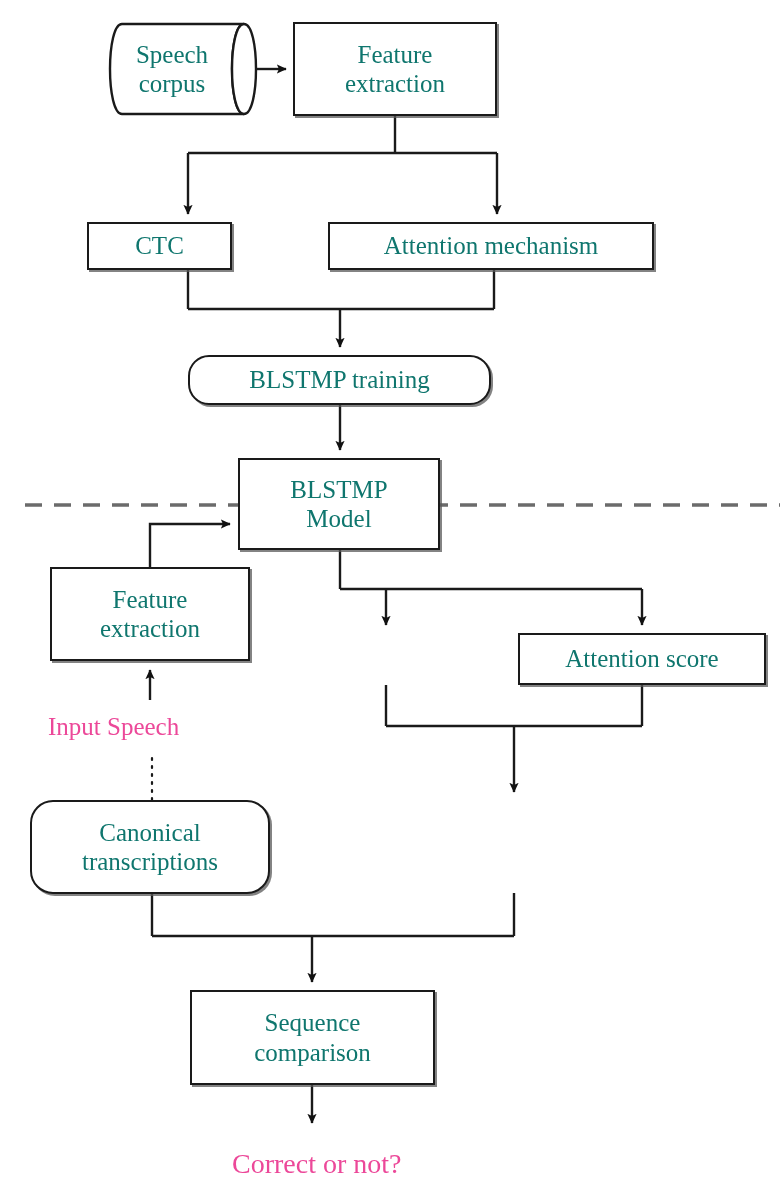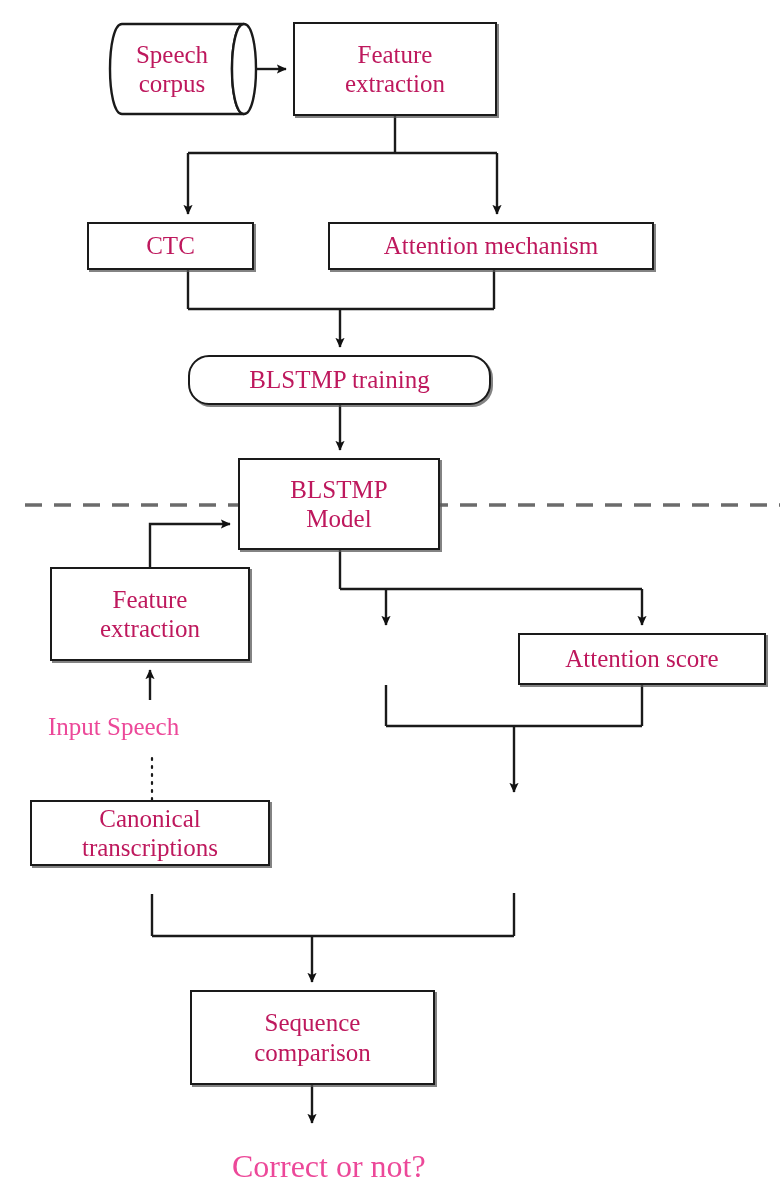--- a/index.html
+++ b/index.html
@@ -22,21 +22,21 @@
     width: 780px;
     height: 1198px;
   }
   .node {
     position: absolute;
     box-sizing: border-box;
     display: flex;
     align-items: center;
     justify-content: center;
     text-align: center;
-    color: #be185d;
+    color: #0f766e;
     background: #ffffff;
     font-family: "Liberation Serif", "DejaVu Serif", serif;
     line-height: 1.18;
     z-index: 3;
   }
   .box {
     border: 2px solid #1a1a1a;
     box-shadow: 2px 2px 0 rgba(90,90,90,0.75);
   }
   .node-label {
@@ -130,21 +130,21 @@
     </svg>
     <span class="cyl-text">Speech
 corpus</span>
   </div>
 
   <div class="node box" style="left:293px; top:22px; width:204px; height:94px; font-size:25px;">
     <span class="node-label">Feature
 extraction</span>
   </div>
 
-  <div class="node box" style="left:87px; top:222px; width:167px; height:48px; font-size:25px;">
+  <div class="node box" style="left:87px; top:222px; width:145px; height:48px; font-size:25px;">
     <span class="node-label">CTC</span>
   </div>
 
   <div class="node box" style="left:328px; top:222px; width:326px; height:48px; font-size:25px;">
     <span class="node-label">Attention mechanism</span>
   </div>
 
   <div class="node box" style="left:188px; top:355px; width:303px; height:50px; font-size:25px;border-radius:21px;">
     <span class="node-label">BLSTMP training</span>
   </div>
@@ -157,28 +157,28 @@
   <div class="node box" style="left:50px; top:567px; width:200px; height:94px; font-size:25px;">
     <span class="node-label">Feature
 extraction</span>
   </div>
 
 
   <div class="node box" style="left:518px; top:633px; width:248px; height:52px; font-size:25px;">
     <span class="node-label">Attention score</span>
   </div>
 
-  <div class="node box" style="left:30px; top:800px; width:240px; height:66px; font-size:25px;">
+  <div class="node box" style="left:30px; top:800px; width:240px; height:94px; font-size:25px;border-radius:23px;">
     <span class="node-label">Canonical
 transcriptions</span>
   </div>
 
 
   <div class="node box" style="left:190px; top:990px; width:245px; height:95px; font-size:25px;">
     <span class="node-label">Sequence
 comparison</span>
   </div>
 
   <div class="free-text" style="left:48px; top:713px; font-size:25px;">Input Speech</div>
 
-  <div class="free-text" style="left:232px; top:1148px; font-size:32px;">Correct or not?</div>
+  <div class="free-text" style="left:232px; top:1148px; font-size:28px;">Correct or not?</div>
 
 </div>
 
 </body></html>

